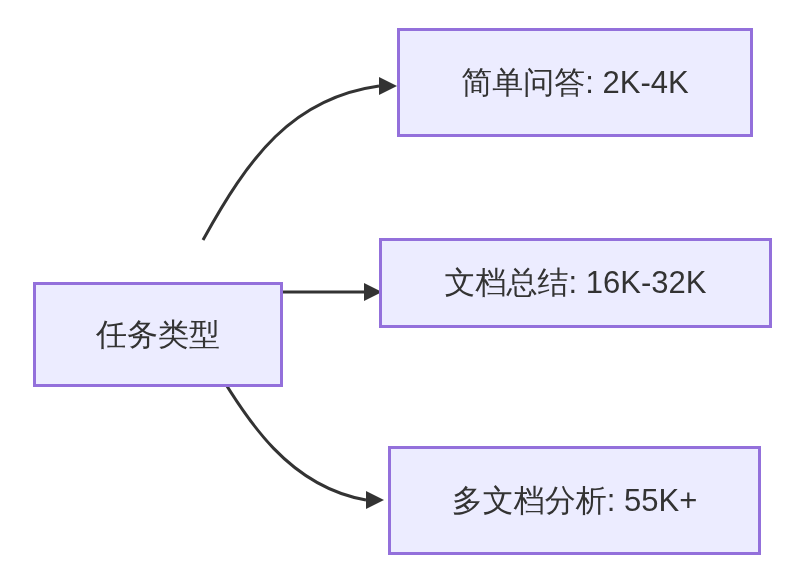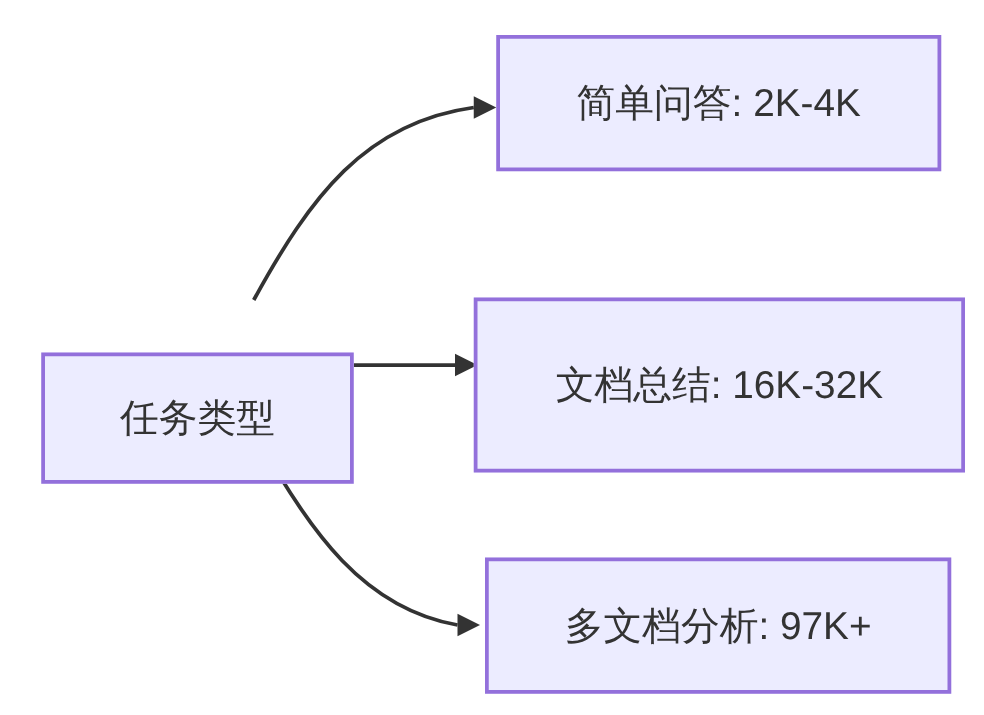--- a/index.html
+++ b/index.html
@@ -37,21 +37,21 @@
     align-items: center;
     justify-content: center;
     color: var(--text-color, #333333);
     font-size: 31px;
     line-height: 1.2;
     white-space: nowrap;
     text-align: center;
   }
   #node-task-type   { left: 33px;  top: 240px; width: 250px; height: 105px; margin-top: 42px; }
   #node-simple-qa   { left: 397px; top: 28px;  width: 356px; height: 109px; }
-  #node-doc-summary { left: 379px; top: 238px; width: 393px; height: 140px; }
+  #node-doc-summary { left: 379px; top: 238px; width: 393px; height: 90px; }
   #node-multi-doc   { left: 388px; top: 446px; width: 373px; height: 109px; }
 </style>
 </head>
 <body>
 
 <div class="canvas">
 
   <svg class="edges-layer" viewBox="0 0 787 572" xmlns="http://www.w3.org/2000/svg" aria-hidden="true">
 
     <path class="edge-path" d="M 203 240 C 248 158, 292 98, 379 86"></path>
@@ -70,16 +70,16 @@
 
   <div class="node" id="node-simple-qa">
     <span>简单问答: 2K-4K</span>
   </div>
 
   <div class="node" id="node-doc-summary">
     <span>文档总结: 16K-32K</span>
   </div>
 
   <div class="node" id="node-multi-doc">
-    <span>多文档分析: 97K+</span>
+    <span>多文档分析: 55K+</span>
   </div>
 
 </div>
 
 </body></html>

